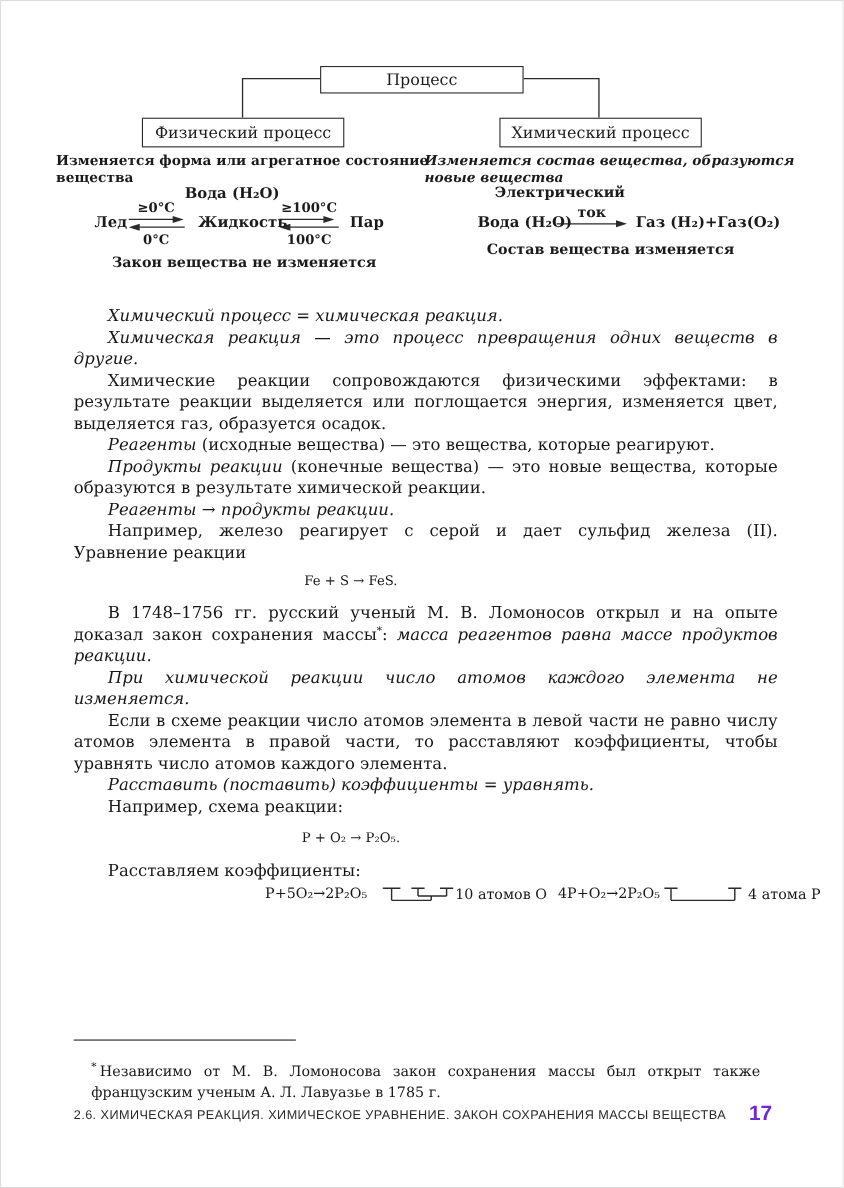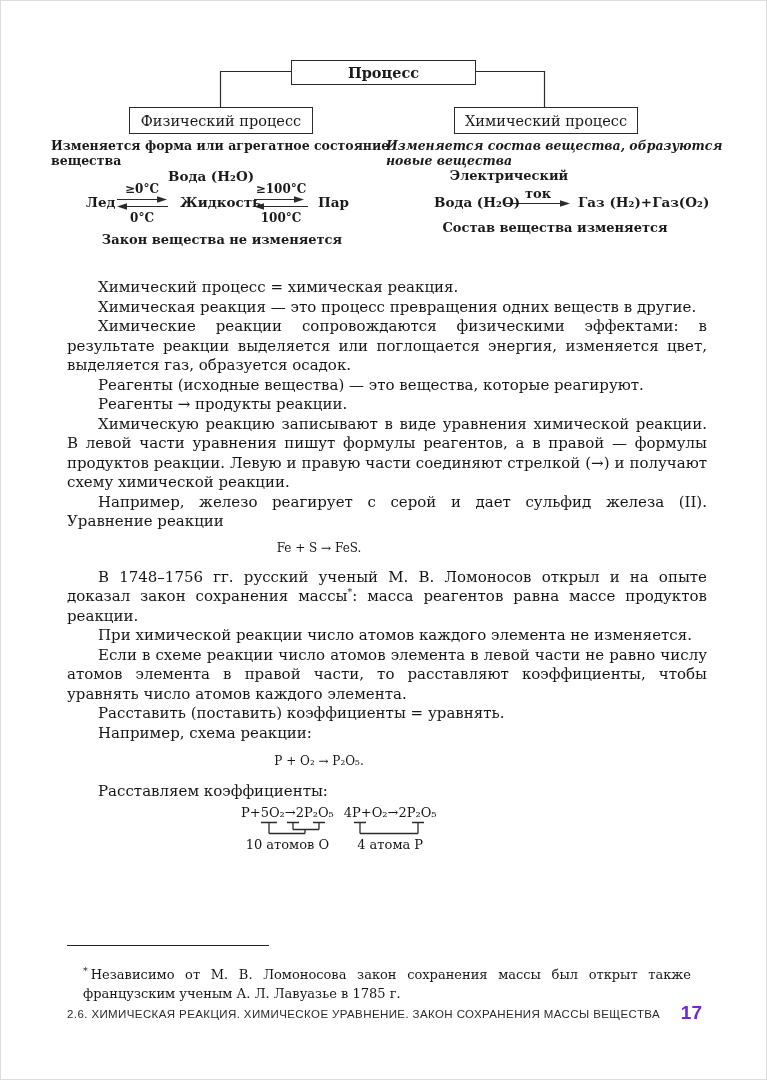--- a/index.html
+++ b/index.html
@@ -9,51 +9,51 @@
     font-family:"DejaVu Serif", serif; overflow:hidden;
   }
   
   .diagram { position:absolute; left:0; top:0; width:767px; height:260px; }
   .dsvg { position:absolute; left:0; top:0; }
   .dbox {
     position:absolute; border:1.2px solid #2b2b2b; background:#fff;
     display:flex; align-items:center; justify-content:center;
     font-size:14.5px; white-space:nowrap;
   }
-  #box-root { left:290px; top:59px;  width:183px; height:23px;font-weight:bold; }
+  #box-root { left:290px; top:59px;  width:183px; height:23px; }
   #box-phys { left:128px; top:106px; width:182px; height:25px; }
   #box-chem { left:453px; top:106px; width:182px; height:25px; }
   .dcaption {
     position:absolute; text-align:left; font-weight:bold;
     font-size:12.5px; line-height:15px;
   }
   #cap-left  { left:50px;  top:137px; width:340px; }
   #cap-right { left:385px; top:137px; width:340px;font-style:italic; }
   .dlabel { position:absolute; font-size:13.5px; font-weight:600; white-space:nowrap; }
   .cx { transform:translateX(-50%); }
   .dtemp { position:absolute; font-size:12px; font-weight:600; white-space:nowrap; transform:translateX(-50%); }
   .dstatus { position:absolute; font-size:13px; font-weight:bold; white-space:nowrap; transform:translateX(-50%); }
   
   .content {
     position:absolute; left:66px; top:277px; width:640px;
     font-size:15px; line-height:19.5px; text-align:justify; color:#161616;
   }
   p.para { margin:0; text-indent:31px; }
-  .it { }
+  .it { font-style:italic; }
   .content sup, .fn-sup { font-size:9.5px; vertical-align:super; line-height:0; }
   .formula {
     text-align:center; padding-right:136px; text-indent:0;
     font-size:12px; line-height:21px; margin:6px 0 9px 0; white-space:nowrap;
   }
   #formula-p { margin:8px 0 10px 0; }
   .coeff-row {
     display:flex; gap:10px; margin:3px 0 0 174px;
     font-size:13px; line-height:15px; text-align:center;
   }
-  .coeff-group { display:flex; flex-direction:column; align-items:center; }
+  .coeff-group { display:flex; flex-direction:row; align-items:flex-start; }
   .coeff-formula { white-space:nowrap; }
   .coeff-label { white-space:nowrap; margin-top:1px; }
   .bracket { display:block; margin-top:1px; }
   
   .footnote-rule { position:absolute; left:66px; top:944px; width:202px; border-top:1.2px solid #222; }
   .footnote {
     position:absolute; left:66px; top:949px; width:640px;
     font-size:13px; line-height:18.5px; text-align:justify; color:#161616;
   }
   .footnote p { margin:16px; }
@@ -124,22 +124,22 @@
     <div class="dlabel" style="left:433px; top:193px;">Вода (H₂O)</div>
     <div class="dlabel" style="left:577px; top:193px;">Газ (H₂)+Газ(O₂)</div>
     <div class="dstatus" style="left:554px; top:219px;">Состав вещества изменяется</div>
   </div>
 
   <div class="content">
     <p class="para"><span class="it">Химический процесс = химическая реакция.</span></p>
     <p class="para"><span class="it">Химическая реакция — это процесс превращения одних веществ в другие.</span></p>
     <p class="para">Химические реакции сопровождаются физическими эффектами: в результате реакции выделяется или поглощается энергия, изменяется цвет, выделяется газ, образуется осадок.</p>
     <p class="para"><span class="it">Реагенты</span><span> (исходные вещества) — это вещества, которые реагируют.</span></p>
+    <p class="para"><span class="it">Продукты реакции</span><span> (конечные вещества) — это новые вещества, которые образуются в результате химической реакции.</span></p>
     <p class="para"><span class="it">Реагенты → продукты реакции.</span></p>
-    <p class="para">Химическую реакцию записывают в виде уравнения химической реакции. В левой части уравнения пишут формулы реагентов, а в правой — формулы продуктов реакции. Левую и правую части соединяют стрелкой (→) и получают схему химической реакции.</p>
     <p class="para">Например, железо реагирует с серой и дает сульфид железа (II). Уравнение реакции</p>
     <div class="formula">Fe + S → FeS.</div>
     <p class="para"><span>В 1748–1756 гг. русский ученый М. В. Ломоносов открыл и на опыте доказал закон сохранения массы</span><sup>*</sup><span>: </span><span class="it">масса реагентов равна массе продуктов реакции</span><span>.</span></p>
     <p class="para"><span class="it">При химической реакции число атомов каждого элемента не изменяется.</span></p>
     <p class="para">Если в схеме реакции число атомов элемента в левой части не равно числу атомов элемента в правой части, то расставляют коэффициенты, чтобы уравнять число атомов каждого элемента.</p>
     <p class="para"><span class="it">Расставить (поставить) коэффициенты = уравнять.</span></p>
     <p class="para">Например, схема реакции:</p>
     <div class="formula" id="formula-p">P + O₂ → P₂O₅.</div>
     <p class="para">Расставляем коэффициенты:</p>
 

